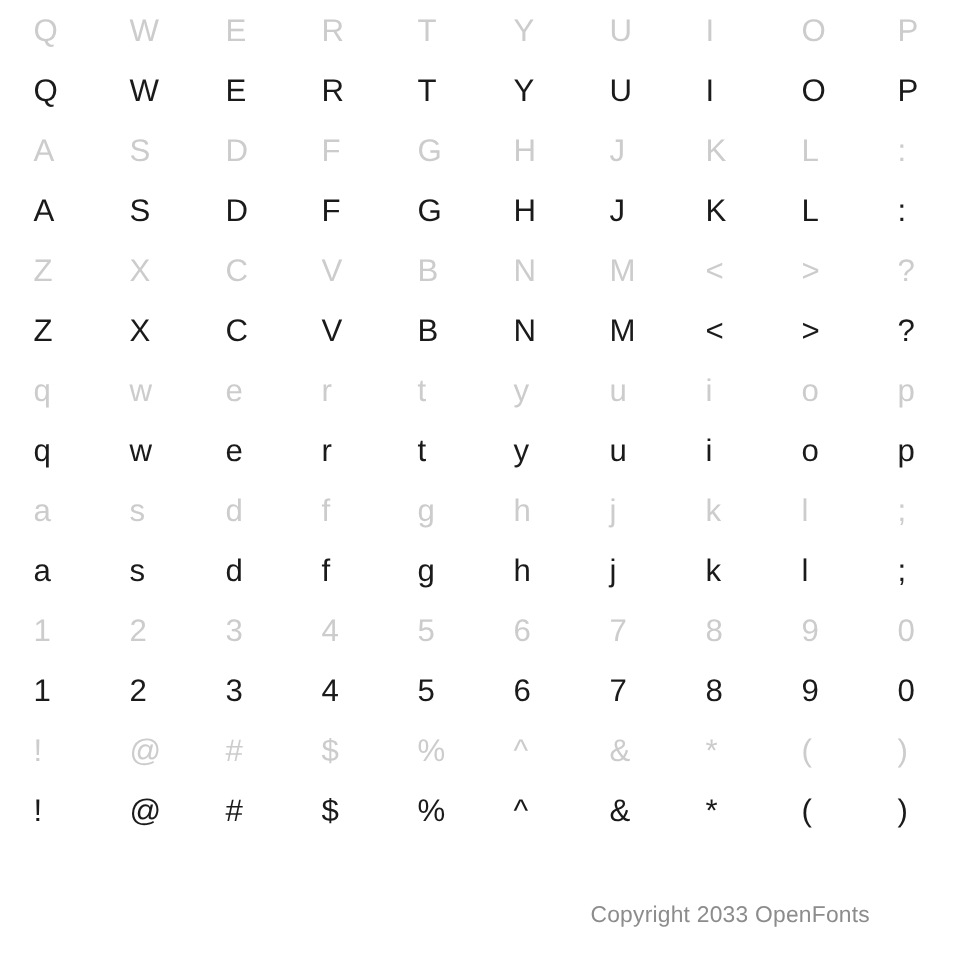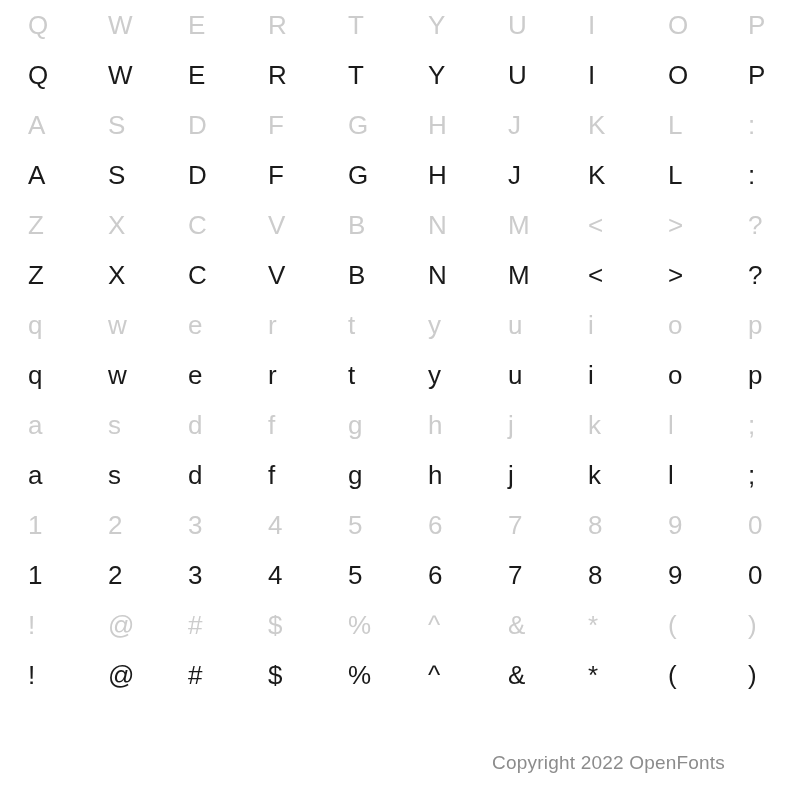--- a/index.html
+++ b/index.html
@@ -79,14 +79,14 @@
       <div class="row-solid"><span class="cell">Z</span><span class="cell">X</span><span class="cell">C</span><span class="cell">V</span><span class="cell">B</span><span class="cell">N</span><span class="cell">M</span><span class="cell">&lt;</span><span class="cell">&gt;</span><span class="cell">?</span></div>
       <div class="row-ghost"><span class="cell">q</span><span class="cell">w</span><span class="cell">e</span><span class="cell">r</span><span class="cell">t</span><span class="cell">y</span><span class="cell">u</span><span class="cell">i</span><span class="cell">o</span><span class="cell">p</span></div>
       <div class="row-solid"><span class="cell">q</span><span class="cell">w</span><span class="cell">e</span><span class="cell">r</span><span class="cell">t</span><span class="cell">y</span><span class="cell">u</span><span class="cell">i</span><span class="cell">o</span><span class="cell">p</span></div>
       <div class="row-ghost"><span class="cell">a</span><span class="cell">s</span><span class="cell">d</span><span class="cell">f</span><span class="cell">g</span><span class="cell">h</span><span class="cell">j</span><span class="cell">k</span><span class="cell">l</span><span class="cell">;</span></div>
       <div class="row-solid"><span class="cell">a</span><span class="cell">s</span><span class="cell">d</span><span class="cell">f</span><span class="cell">g</span><span class="cell">h</span><span class="cell">j</span><span class="cell">k</span><span class="cell">l</span><span class="cell">;</span></div>
       <div class="row-ghost"><span class="cell">1</span><span class="cell">2</span><span class="cell">3</span><span class="cell">4</span><span class="cell">5</span><span class="cell">6</span><span class="cell">7</span><span class="cell">8</span><span class="cell">9</span><span class="cell">0</span></div>
       <div class="row-solid"><span class="cell">1</span><span class="cell">2</span><span class="cell">3</span><span class="cell">4</span><span class="cell">5</span><span class="cell">6</span><span class="cell">7</span><span class="cell">8</span><span class="cell">9</span><span class="cell">0</span></div>
       <div class="row-ghost"><span class="cell">!</span><span class="cell">@</span><span class="cell">#</span><span class="cell">$</span><span class="cell">%</span><span class="cell">^</span><span class="cell">&amp;</span><span class="cell">*</span><span class="cell">(</span><span class="cell">)</span></div>
       <div class="row-solid"><span class="cell">!</span><span class="cell">@</span><span class="cell">#</span><span class="cell">$</span><span class="cell">%</span><span class="cell">^</span><span class="cell">&amp;</span><span class="cell">*</span><span class="cell">(</span><span class="cell">)</span></div>
     </div>
-  <div class="footer">Copyright 2022 OpenFonts</div>
+  <div class="footer">Copyright 2033 OpenFonts</div>
 </div>
 
 </body></html>

